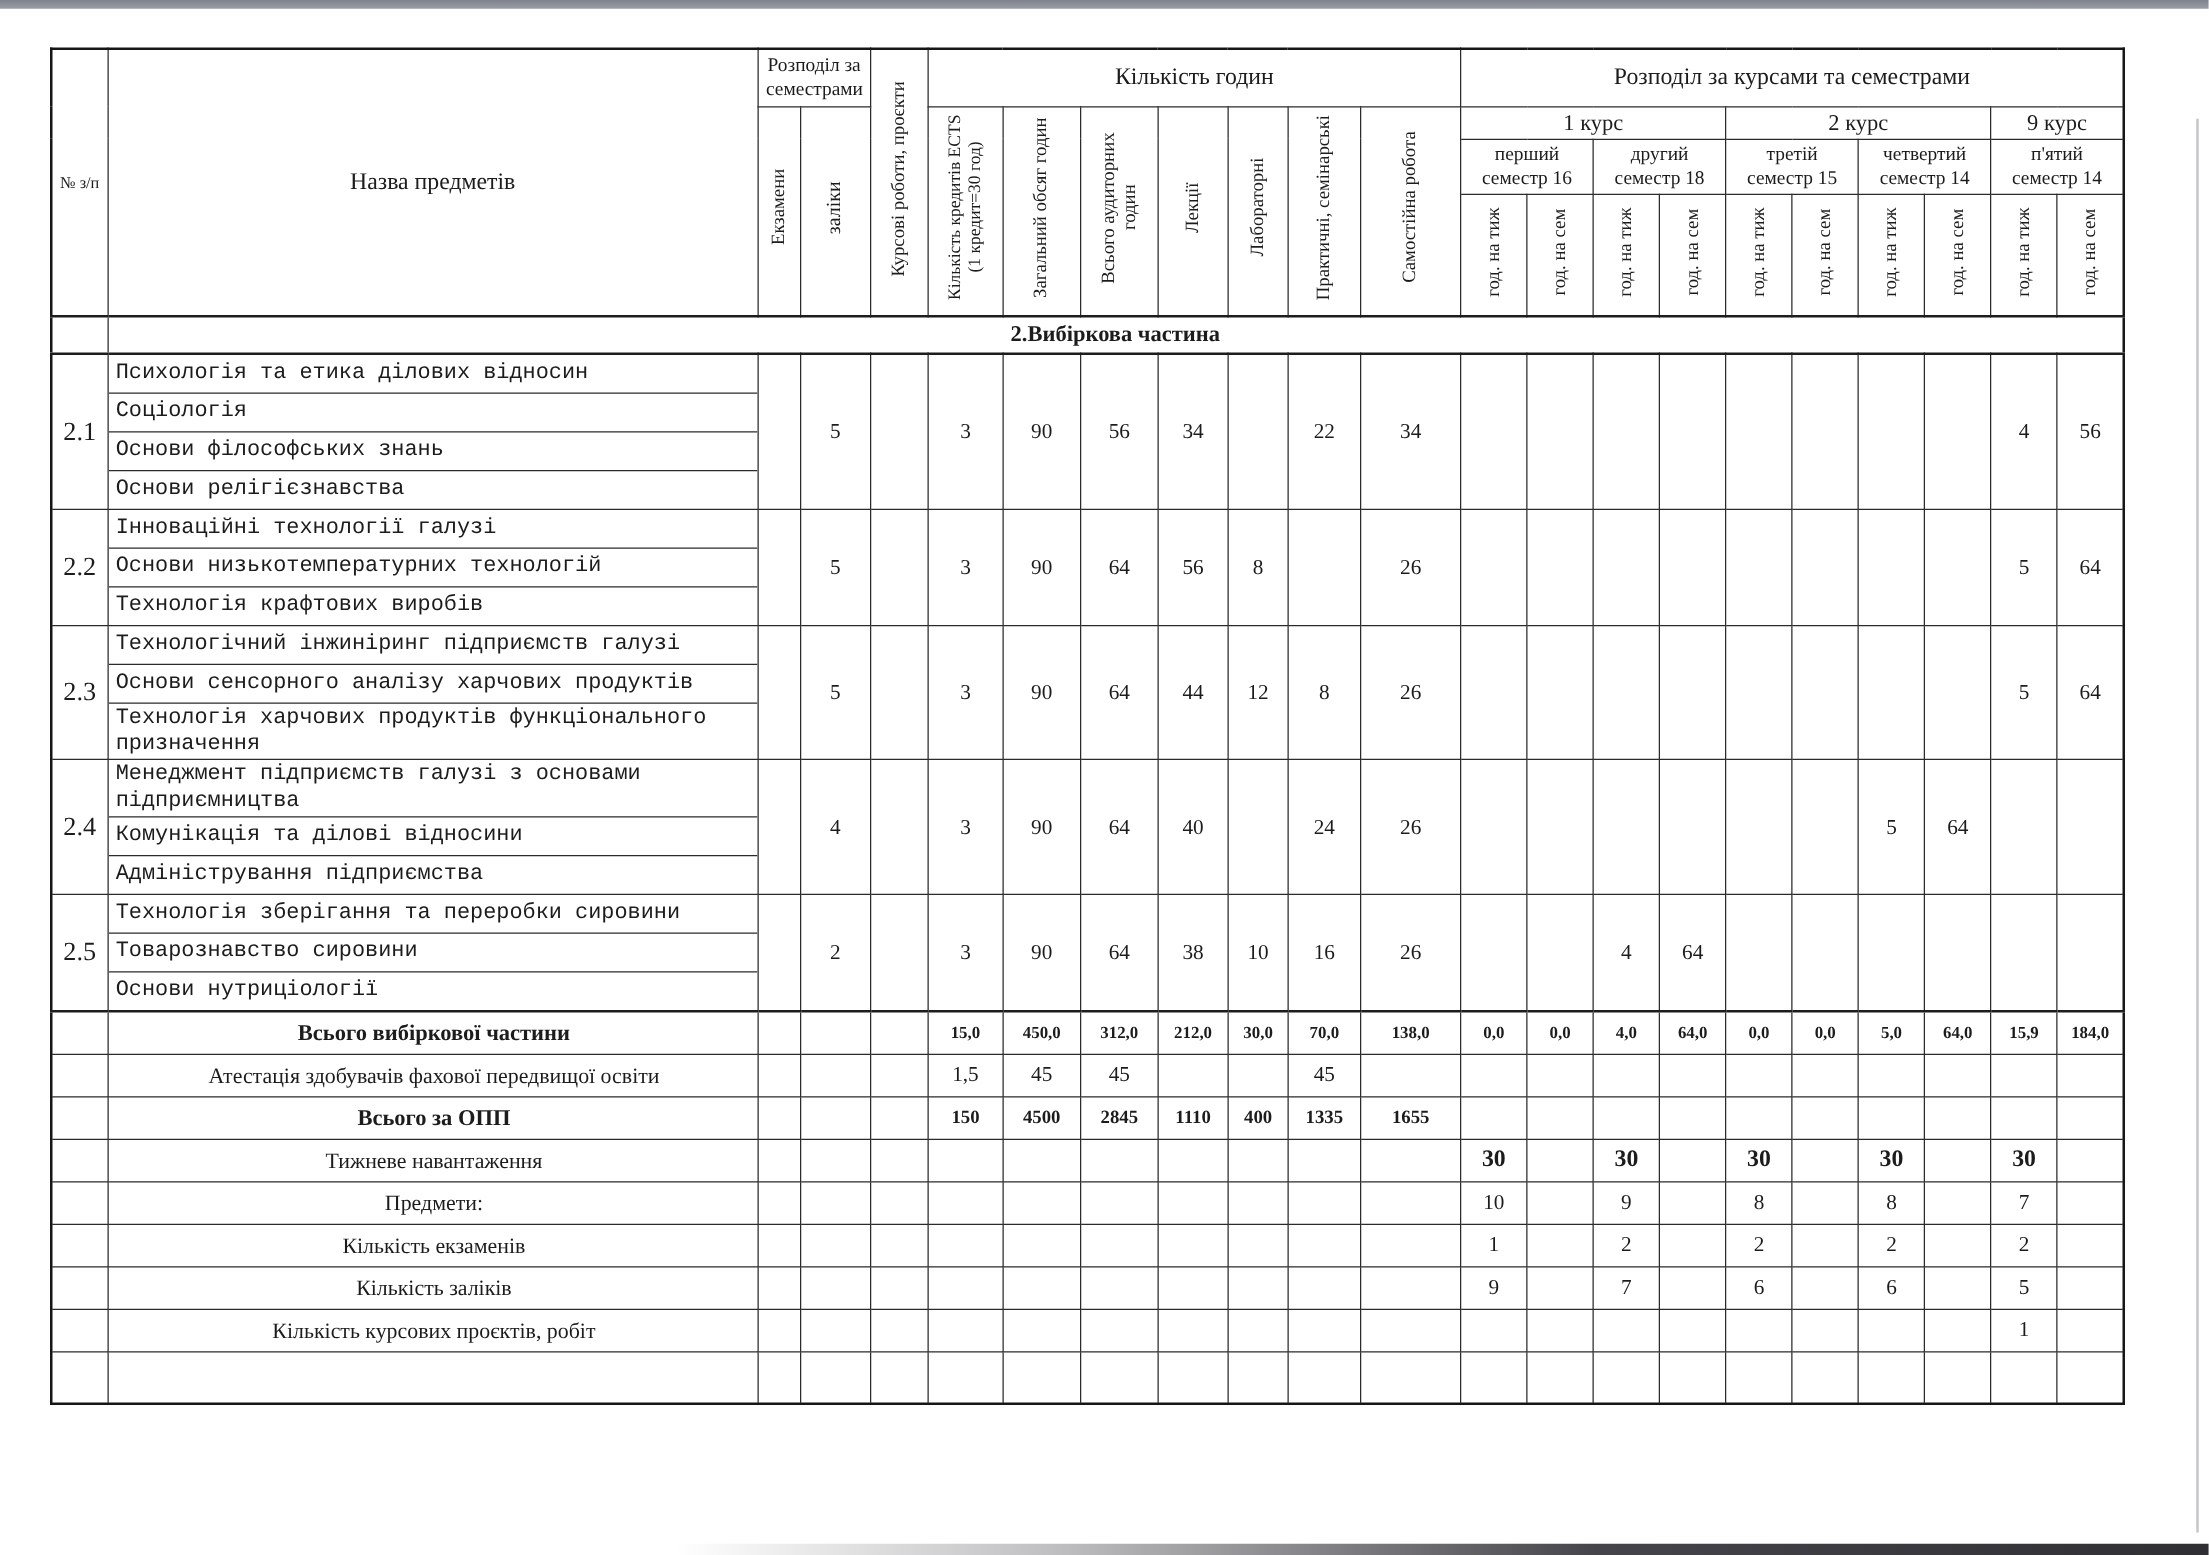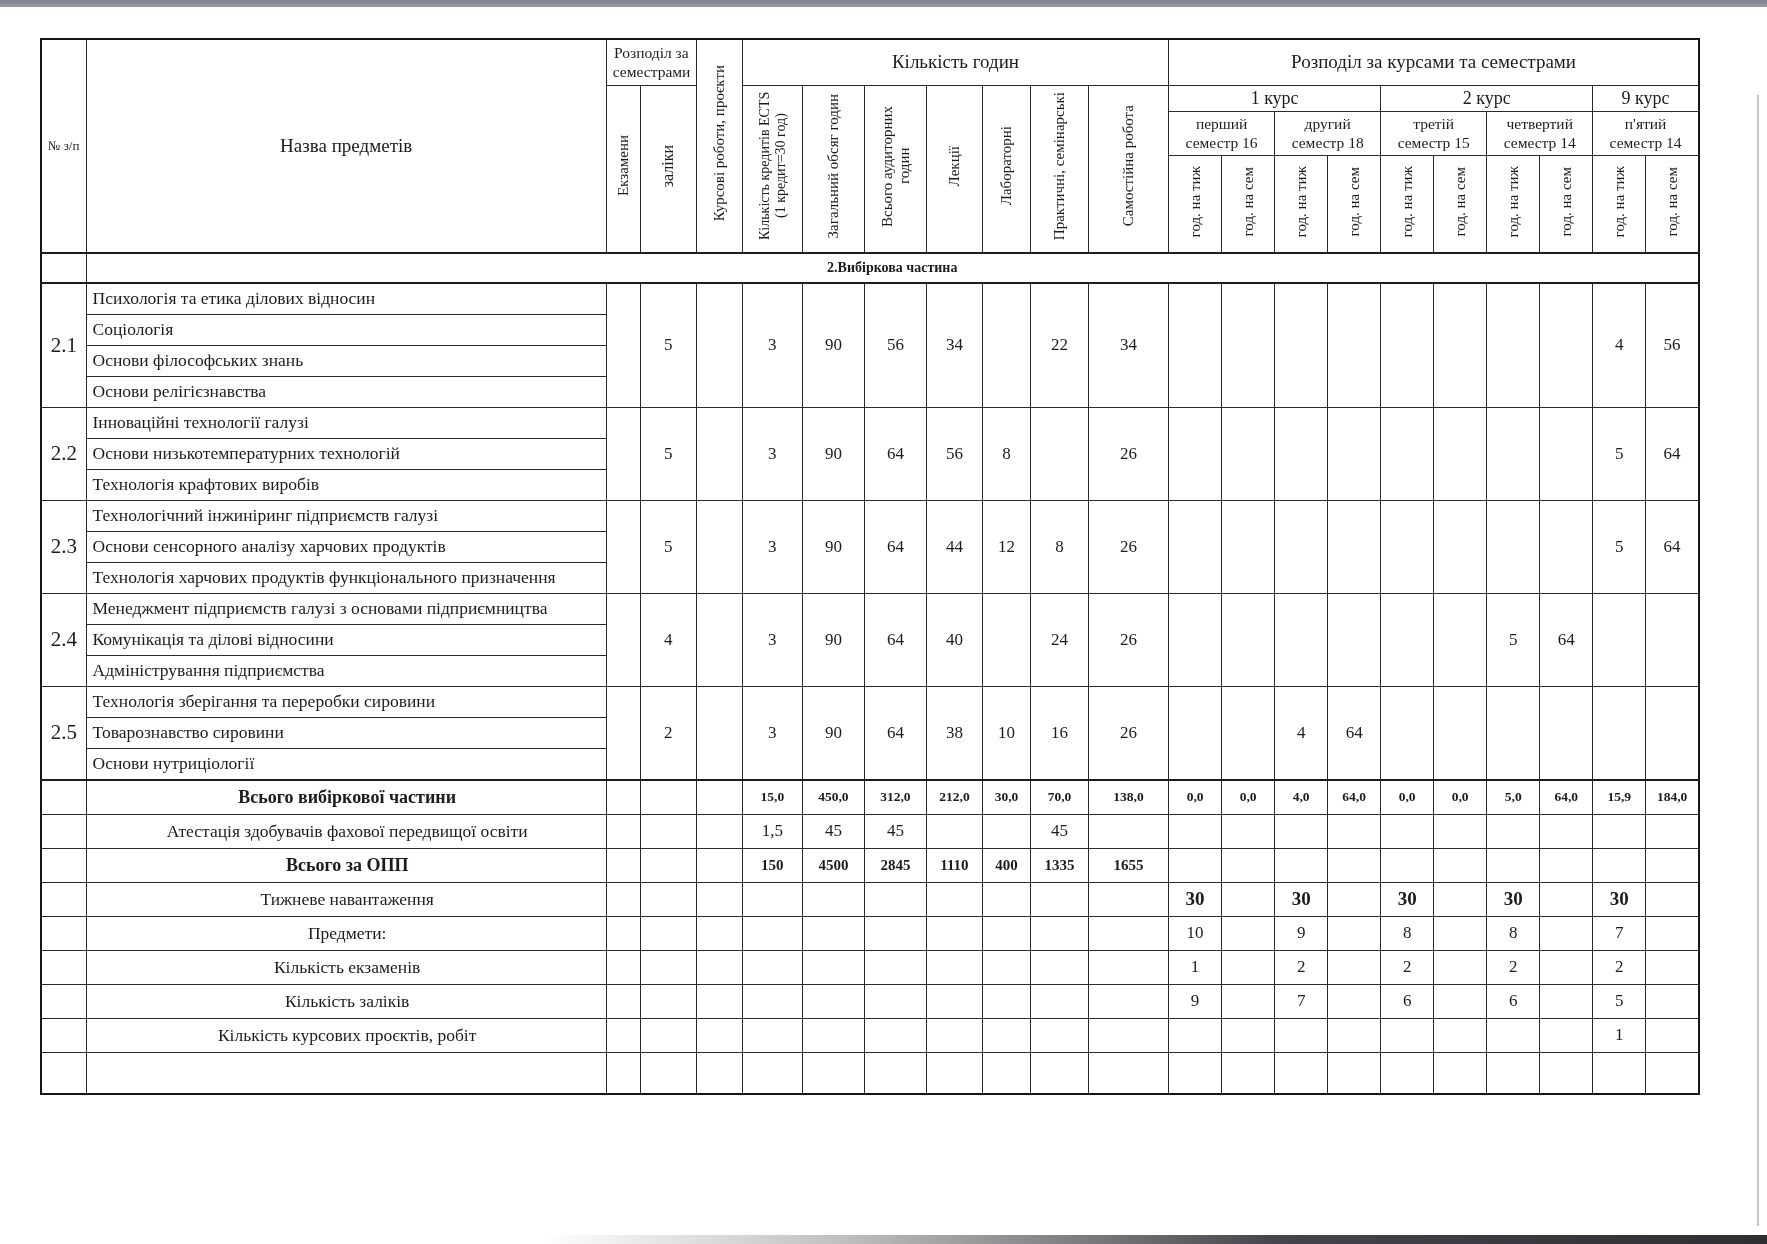--- a/index.html
+++ b/index.html
@@ -26,23 +26,23 @@
   .sem-hdr{font-size:15.5px;line-height:1.25;padding:1px 6px;}
   .vcell{height:166px;}
   .vert{writing-mode:vertical-rl;transform:rotate(180deg);display:inline-block;
     max-height:158px;font-size:15px;line-height:1.12;white-space:normal;}
   .vert-sm{font-size:14px;}
   .r1{height:46px;}
   .r2{height:26px;}
   .r3{height:44px;}
   .r4{height:96px;}
   .section-row td{height:28px;border-top:2px solid #1d1d1d;border-bottom:2px solid #1d1d1d;}
-  .section-title{font-weight:bold;font-size:14px;}
+  .section-title{font-weight:bold;font-size:18px;}
   tr.group-row > td{border-top:1.8px solid #1f1f1f;}
-  .subjects-cell{text-align:right;padding:0;}
+  .subjects-cell{text-align:left;padding:0;font-family:Liberation Mono, monospace;}
   .subject-line{min-height:28px;border-bottom:1px solid #2b2b2b;
     padding:1px 4px 1px 6px;display:flex;align-items:center;
     font-size:17.5px;line-height:1.22;}
   .subject-line:last-child{border-bottom:none;}
   .group-num{font-size:21px;}
   .lbl{text-align:center;padding:2px 4px 2px 6px;font-size:17.5px;}
   .lbl-bold{font-weight:bold;font-size:18px;}
   tr.sum-row td{height:29px;}
   tr.row-first td{border-top:2px solid #1d1d1d;}
   tr.empty-row td{height:36px;}

